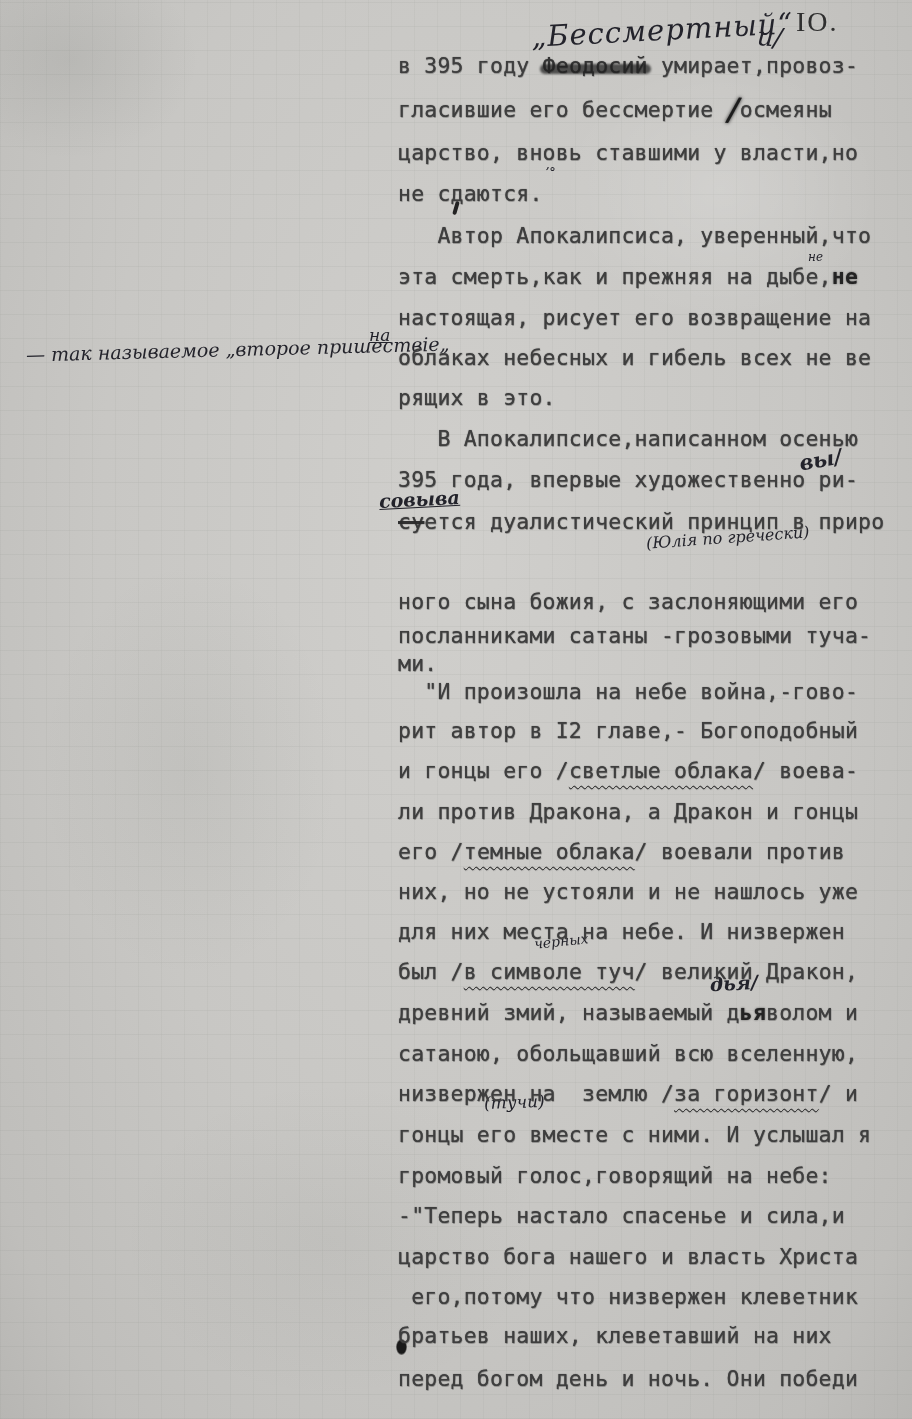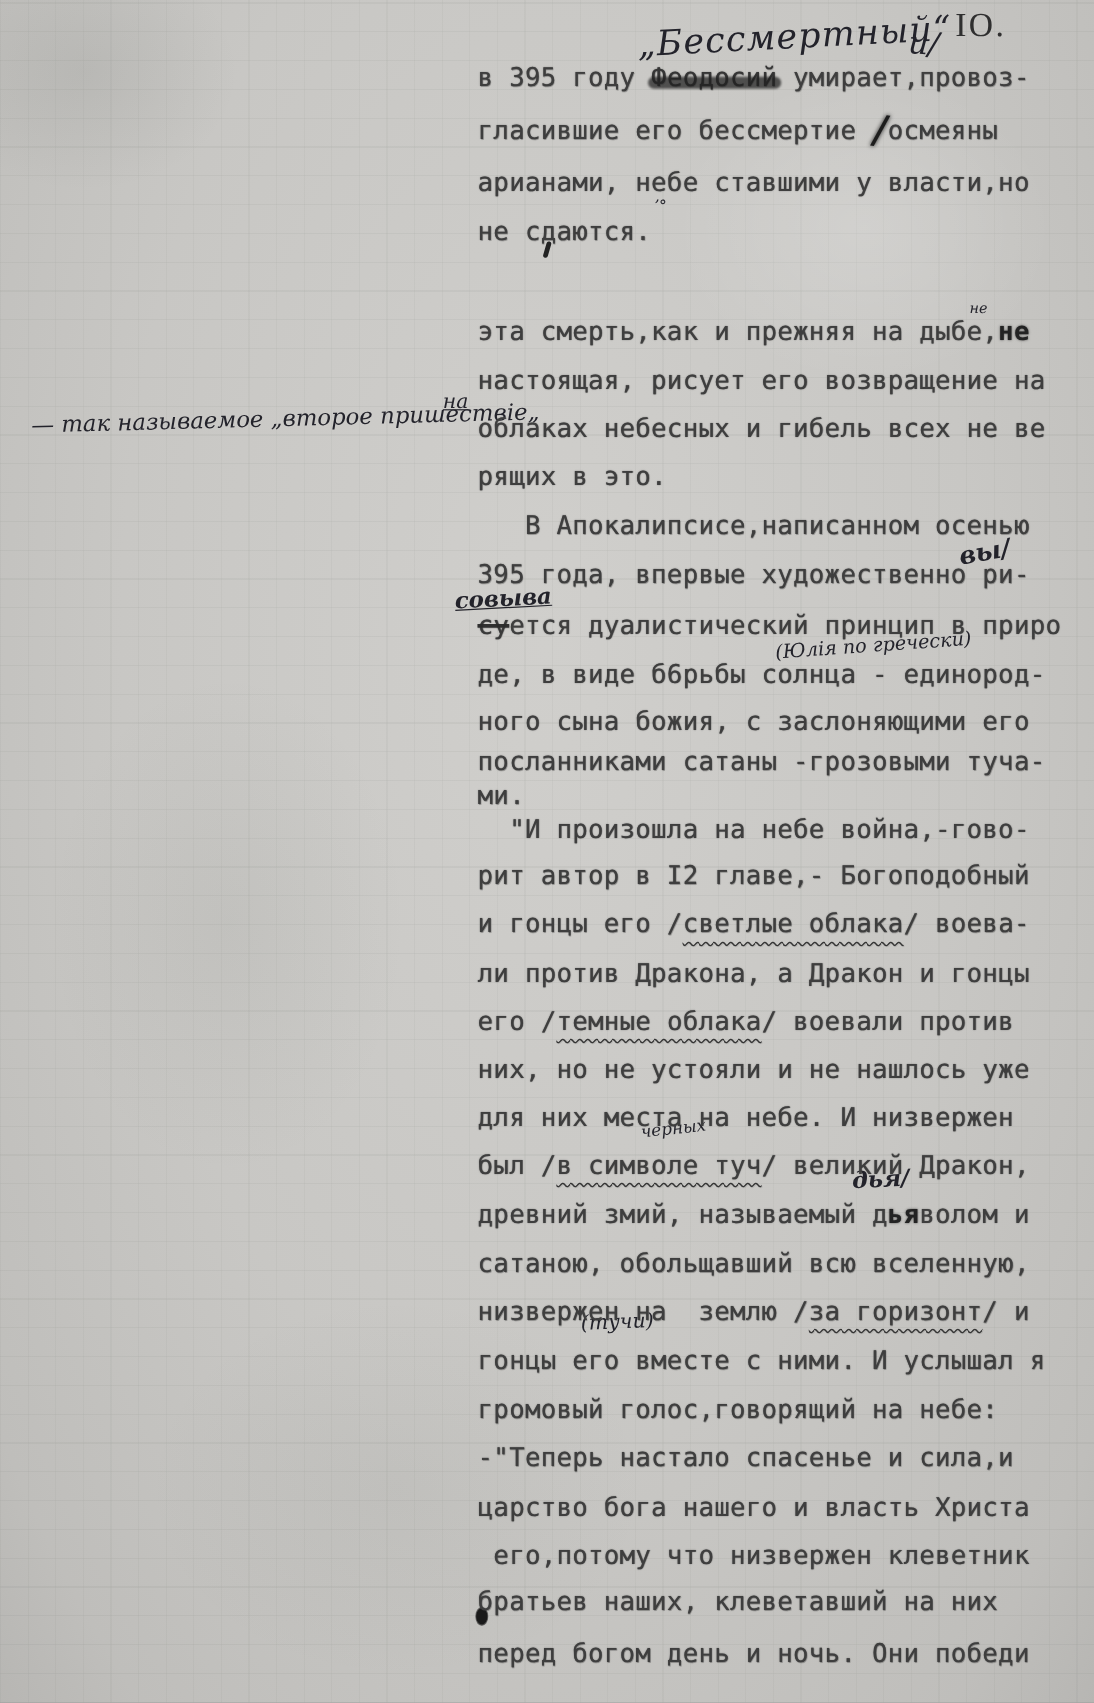--- a/index.html
+++ b/index.html
@@ -103,30 +103,30 @@
   <div class="hand a-sovyva">совыва</div>
   <div class="hand a-julia">(Юлія по гречески)</div>
   <div class="hand a-chernykh">черных</div>
   <div class="hand a-dya">дья/</div>
   <div class="hand a-tuchi">(тучи)</div>
   <div class="ink-spot"></div>
   <div class="ink-tick"></div>
 
   <div class="tline" style="top:52px"><span>в 395 году </span><span class="seg-struck">Феодосий</span><span> умирает,провоз-</span></div>
   <div class="tline" style="top:96px"><span>гласившие его бессмертие </span><span class="seg-blot">/</span><span>осмеяны</span></div>
-  <div class="tline" style="top:139px"><span>арианами, небе ставшими у власти,но</span></div>
+  <div class="tline" style="top:139px"><span>царство, вновь ставшими у власти,но</span></div>
   <div class="tline" style="top:180px"><span>не сдаются.</span></div>
+  <div class="tline" style="top:222px"><span>   Автор Апокалипсиса, уверенный,что</span></div>
   <div class="tline" style="top:263px"><span>эта смерть,как и прежняя на дыбе,</span><span class="seg-overtype">не</span><span></span></div>
   <div class="tline" style="top:304px"><span>настоящая, рисует его возвращение на</span></div>
   <div class="tline" style="top:344px"><span>облаках небесных и гибель всех не ве</span></div>
   <div class="tline" style="top:384px"><span>рящих в это.</span></div>
   <div class="tline" style="top:425px"><span>   В Апокалипсисе,написанном осенью</span></div>
   <div class="tline" style="top:466px"><span>395 года, впервые художественно ри-</span></div>
   <div class="tline" style="top:508px"><span class="seg-strike">су</span><span>ется дуалистический принцип в приро</span></div>
-  <div class="tline" style="top:549px"><span>де, в виде б6рьбы солнца - единород-</span></div>
   <div class="tline" style="top:588px"><span>ного сына божия, с заслоняющими его</span></div>
   <div class="tline" style="top:622px"><span>посланниками сатаны -грозовыми туча-</span></div>
   <div class="tline" style="top:650px"><span>ми.</span></div>
   <div class="tline" style="top:678px"><span>  "И произошла на небе война,-гово-</span></div>
   <div class="tline" style="top:717px"><span>рит автор в I2 главе,- Богоподобный</span></div>
   <div class="tline" style="top:757px"><span>и гонцы его /</span><span class="seg-ul">светлые облака</span><span>/ воева-</span></div>
   <div class="tline" style="top:798px"><span>ли против Дракона, а Дракон и гонцы</span></div>
   <div class="tline" style="top:878px"><span>них, но не устояли и не нашлось уже</span></div>
   <div class="tline" style="top:838px"><span>его /</span><span class="seg-ul">темные облака</span><span>/ воевали против</span></div>
   <div class="tline" style="top:918px"><span>для них места на небе. И низвержен</span></div>

